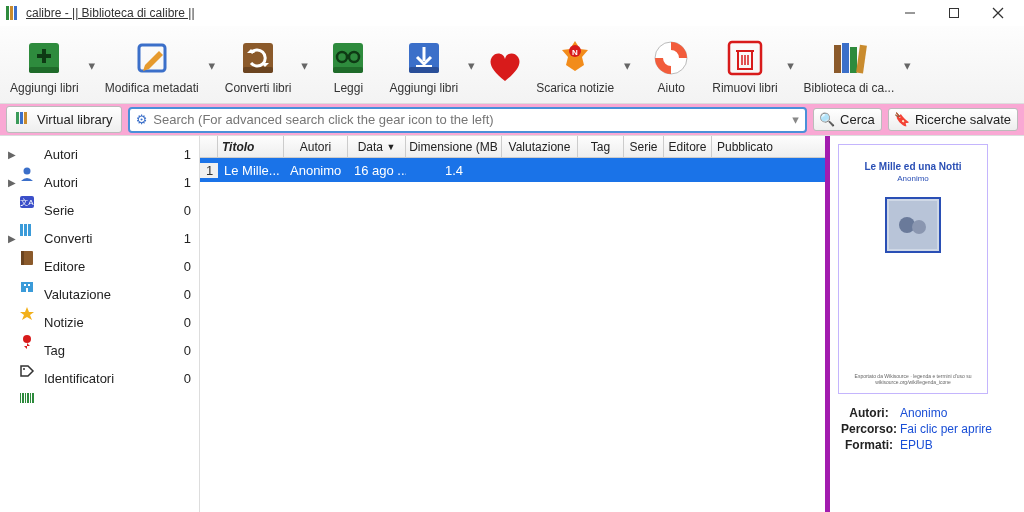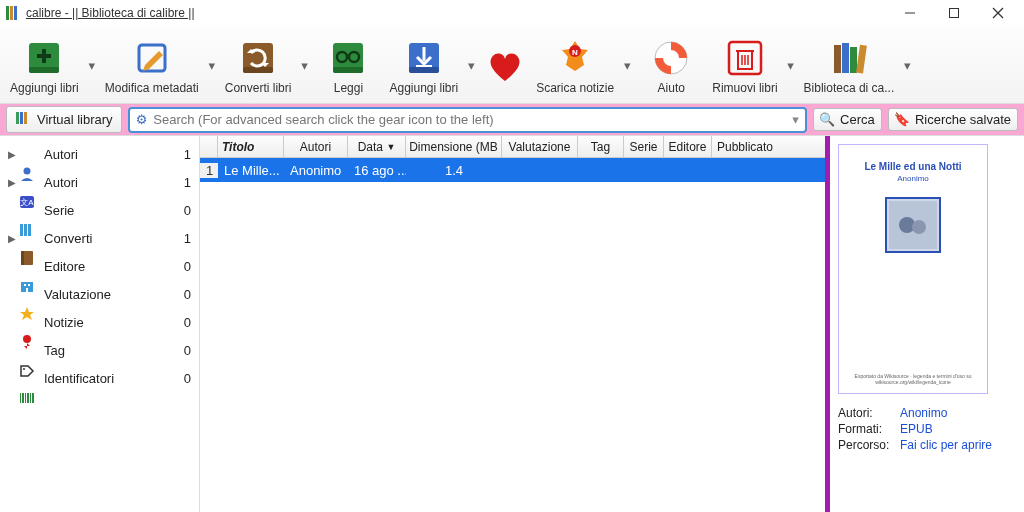--- a/index.html
+++ b/index.html
@@ -42,21 +42,21 @@
   .td.row-num { width: 18px; text-align: right; color: #333; background: #f0f0f0; }
   
   .detail { width: 194px; padding: 8px; font-size: 12px; }
   .cover { width: 150px; height: 250px; border: 1px solid #c4b5fd; background: #fff; display: flex; flex-direction: column; align-items: center; padding: 8px; }
   .cover-title { color: #2a4fb5; font-size: 10px; font-weight: bold; text-align: center; margin: 8px 0 2px; }
   .cover-sub { color: #2a4fb5; font-size: 8px; text-align: center; margin-bottom: 8px; }
   .cover-img { width: 56px; height: 56px; border: 2px solid #2a4fb5; background: #cfd8e6; display: flex; align-items: center; justify-content: center; margin: 6px 0; }
   .cover-foot { font-size: 5px; color: #666; text-align: center; margin-top: auto; }
   .meta { margin-top: 12px; }
   .meta-row { display: flex; margin-bottom: 2px; }
-  .meta-k { font-weight: normal; width: 62px; }
+  .meta-k { font-weight: bold; width: 62px; text-align: center; }
   .meta-v { color: #1a4fd6; }
 </style>
 </head>
 <body>
 
 <div class="titlebar">
   <span class="app-icon">
     <svg viewBox="0 0 16 16">
         <rect x="2" y="1" width="3" height="14" fill="#2e8b3d"></rect>
         <rect x="6" y="1" width="3" height="14" fill="#c98b2e"></rect>
@@ -377,23 +377,23 @@
           </svg>
       </div>
       <div class="cover-foot">Esportato da Wikisource · legenda e termini d'uso su wikisource.org/wiki/legenda_icone</div>
     </div>
     <div class="meta">
       <div class="meta-row">
           <span class="meta-k">Autori:</span>
           <span class="meta-v">Anonimo</span>
         </div>
       <div class="meta-row">
+          <span class="meta-k">Percorso:</span>
+          <span class="meta-v">Fai clic per aprire</span>
+        </div>
+      <div class="meta-row">
           <span class="meta-k">Formati:</span>
           <span class="meta-v">EPUB</span>
         </div>
-      <div class="meta-row">
-          <span class="meta-k">Percorso:</span>
-          <span class="meta-v">Fai clic per aprire</span>
-        </div>
     </div>
   </div>
 
 </div>
 
 </body></html>

